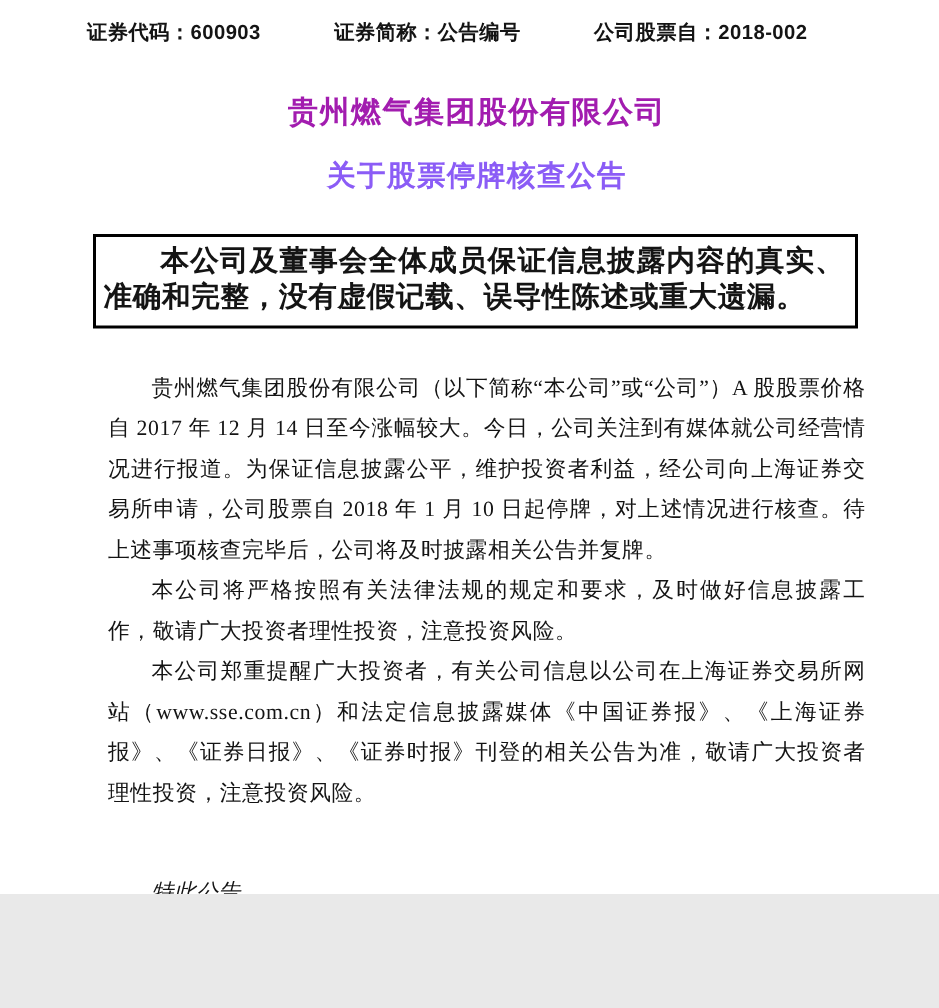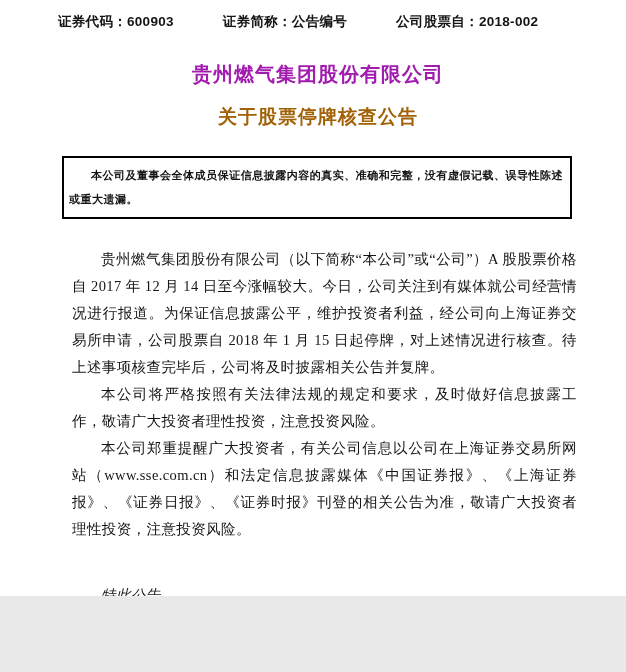--- a/index.html
+++ b/index.html
@@ -33,29 +33,29 @@
     letter-spacing:1px;
     color:#a21caf;
   }
   .title-sub{
     margin:16px 0 0 10px;
     text-align:center;
     font-family:"Liberation Sans","DejaVu Sans",sans-serif;
     font-weight:bold;
     font-size:19px;
     letter-spacing:1px;
-    color:#a16207;
+    color:#8b5cf6;
   }
   
   .decl-box{
     margin:26px 54px 0 62px;
     border:2px solid #000000;
     padding:5px 7px 6px 5px;
     font-weight:bold;
-    font-size:11px;
+    font-size:19px;
     line-height:24px;
     text-align:justify;
     text-indent:2em;
     letter-spacing:0.5px;
   }
   
   .doc-body{
     margin:27px 49px 0 72px;
     font-size:14.5px;
     line-height:27px;
@@ -82,21 +82,21 @@
     <span class="hdr-item"><span>证券简称：</span><span>公告编号</span></span>
     <span class="hdr-item"><span>公司股票自：</span><span>2018-002</span></span>
   </div>
 
   <div class="title-main">贵州燃气集团股份有限公司</div>
   <div class="title-sub">关于股票停牌核查公告</div>
 
   <div class="decl-box">本公司及董事会全体成员保证信息披露内容的真实、准确和完整，没有虚假记载、误导性陈述或重大遗漏。</div>
 
   <div class="doc-body">
-    <p>贵州燃气集团股份有限公司（以下简称“本公司”或“公司”）A 股股票价格自 2017 年 12 月 14 日至今涨幅较大。今日，公司关注到有媒体就公司经营情况进行报道。为保证信息披露公平，维护投资者利益，经公司向上海证券交易所申请，公司股票自 2018 年 1 月 15 日起停牌，对上述情况进行核查。待上述事项核查完毕后，公司将及时披露相关公告并复牌。</p>
+    <p>贵州燃气集团股份有限公司（以下简称“本公司”或“公司”）A 股股票价格自 2017 年 12 月 14 日至今涨幅较大。今日，公司关注到有媒体就公司经营情况进行报道。为保证信息披露公平，维护投资者利益，经公司向上海证券交易所申请，公司股票自 2018 年 1 月 10 日起停牌，对上述情况进行核查。待上述事项核查完毕后，公司将及时披露相关公告并复牌。</p>
     <p>本公司将严格按照有关法律法规的规定和要求，及时做好信息披露工作，敬请广大投资者理性投资，注意投资风险。</p>
     <p>本公司郑重提醒广大投资者，有关公司信息以公司在上海证券交易所网站（www.sse.com.cn）和法定信息披露媒体《中国证券报》、《上海证券报》、《证券日报》、《证券时报》刊登的相关公告为准，敬请广大投资者理性投资，注意投资风险。</p>
     <p class="closing">特此公告。</p>
   </div>
 
   <div class="signature-line">贵州燃气集团股份有限公司董事会</div>
 
 </div>
 
 </body></html>

